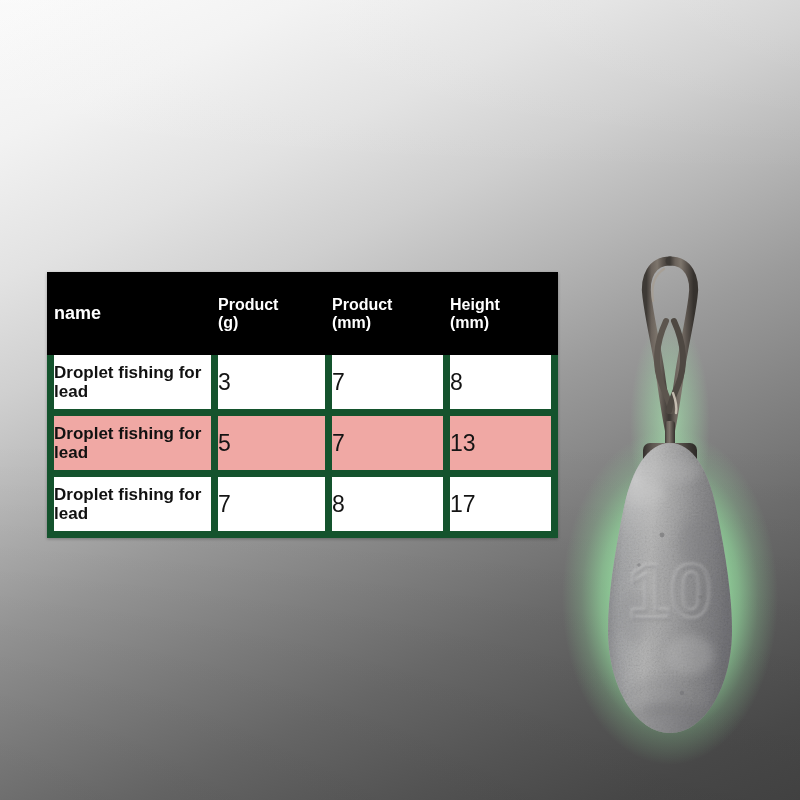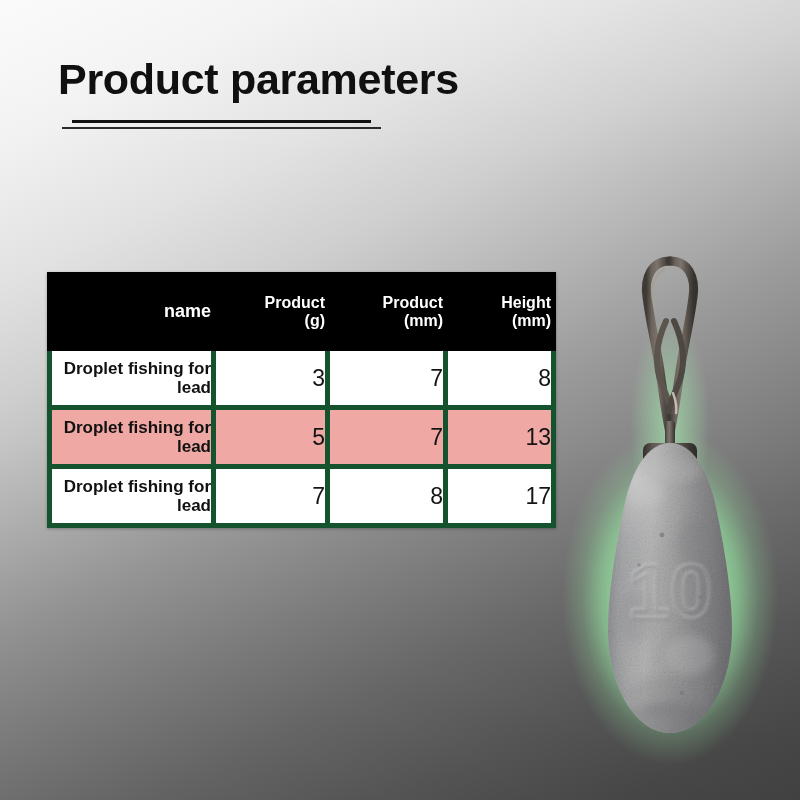--- a/index.html
+++ b/index.html
@@ -86,22 +86,22 @@
     top: 272px;
     width: 504px;
     border-collapse: collapse;
     background: #ffffff;
     box-shadow: 0 1px 3px rgba(0,0,0,0.28);
     table-layout: fixed;
     z-index: 4;
   }
   .param-table th,
   .param-table td {
-    border: 5px solid #14532d;
-    text-align: right;
+    border: 7px solid #14532d;
+    text-align: left;
     vertical-align: middle;
     padding: 0;
     margin-left: 32px;
   }
   .param-table thead th {
     background: #000000;
     color: #ffffff;
     font-weight: bold;
     font-size: 16px;
     line-height: 1.08;
@@ -145,25 +145,20 @@
     height: 540px;
     z-index: 3;
   }
   .product-photo svg { display: block; }
 </style>
 </head>
 <body>
 
 <div id="stage">
 
-  <div class="title-block">
-    <div class="page-title">Product parameters</div>
-    <div class="rule-top"></div>
-    <div class="rule-bottom"></div>
-  </div>
 
   <table class="param-table">
     <colgroup>
       <col class="c-name">
         <col class="c-weight">
         <col class="c-diameter">
         <col class="c-height">
     </colgroup>
     <thead>
       <tr>

